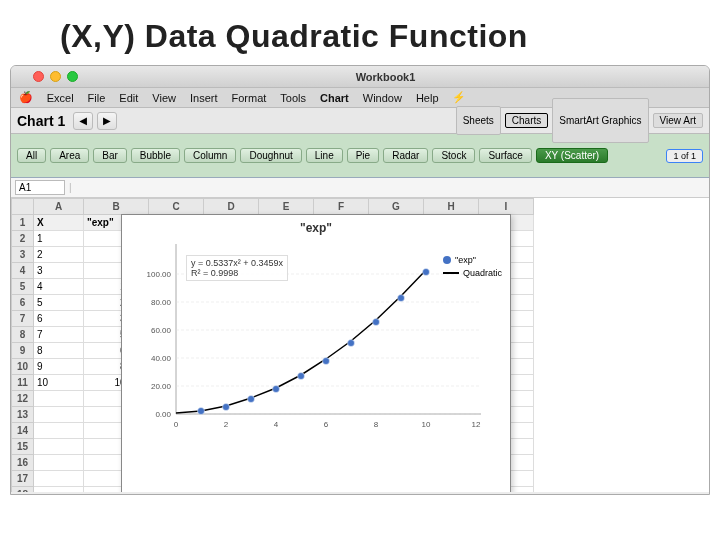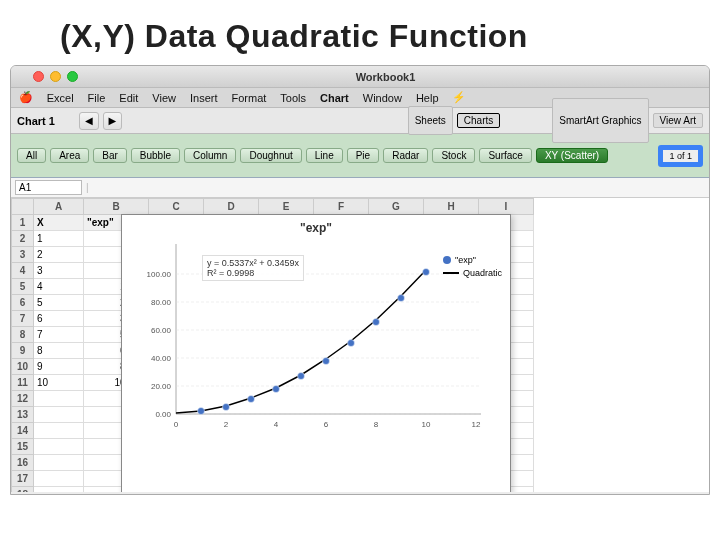--- a/index.html
+++ b/index.html
@@ -186,21 +186,21 @@
       display: flex;
       align-items: center;
       height: 20px;
       border-bottom: 1px solid #ccc;
       background: #f5f5f5;
       padding: 0 4px;
       font-size: 10px;
       gap: 4px;
     }
     #name-box {
-      width: 67px;
+      width: 50px;
       border: 1px solid #bbb;
       background: #fff;
       padding: 1px 3px;
       font-size: 10px;
     }
 
     
     #grid-container {
       flex: 1;
       overflow: hidden;
@@ -330,45 +330,45 @@
     <span class="menu-item">Insert</span>
     <span class="menu-item">Format</span>
     <span class="menu-item">Tools</span>
     <span class="menu-item active">Chart</span>
     <span class="menu-item">Window</span>
     <span class="menu-item">Help</span>
     <span class="menu-item">⚡</span>
   </div>
 
   <div id="toolbar">
-    <span style="font-size:11px;font-weight:bold;margin-right:20px;text-align:center;">Chart 1</span>
+    <span style="font-size:14px;font-weight:bold;margin-right:4px;text-align:center;">Chart 1</span>
     <button class="toolbar-btn">◀</button>
     <button class="toolbar-btn">▶</button>
     <span style="flex:1"></span>
     <span style="font-size:10px;cursor:pointer;padding:8px 6px;background:#ddd;border:1px solid #bbb;border-radius:2px;">Sheets</span>
     <span style="font-size:10px;cursor:pointer;padding:1px 6px;background:#ddd;border:1px solid #000000;border-radius:2px;">Charts</span>
-    <span style="font-size:10px;cursor:pointer;padding:16px 6px;background:#ddd;border:1px solid #bbb;border-radius:2px;margin-left:48px;">SmartArt Graphics</span>
+    <span style="font-size:10px;cursor:pointer;padding:16px 6px;background:#ddd;border:1px solid #bbb;border-radius:2px;">SmartArt Graphics</span>
     <span style="font-size:10px;cursor:pointer;padding:1px 6px;background:#ddd;border:1px solid #bbb;border-radius:2px;">View Art</span>
   </div>
 
   <div id="ribbon">
     <button class="ribbon-tab">All</button>
     <button class="ribbon-tab">Area</button>
     <button class="ribbon-tab">Bar</button>
     <button class="ribbon-tab">Bubble</button>
     <button class="ribbon-tab">Column</button>
     <button class="ribbon-tab">Doughnut</button>
     <button class="ribbon-tab">Line</button>
     <button class="ribbon-tab">Pie</button>
     <button class="ribbon-tab">Radar</button>
     <button class="ribbon-tab">Stock</button>
     <button class="ribbon-tab">Surface</button>
     <button class="ribbon-tab selected">XY (Scatter)</button>
     <span style="flex:1;"></span>
-    <span style="font-size:9px;background:#eee;border:5px solid #3b82f6;border-radius:3px;padding:1px 6px;">1 of 1</span>
+    <span style="font-size:9px;background:#eee;border:1px solid #3b82f6;border-radius:3px;padding:1px 6px;">1 of 1</span>
   </div>
 
   <div id="main-area">
 
 
     <div id="spreadsheet-area">
 
       <div id="formula-bar">
         <input id="name-box" type="text" value="A1" style="">
         <span style="color:#bbb;">|</span>
@@ -632,21 +632,21 @@
               <div class="legend-dot"></div>
               <span>"exp"</span>
             </div>
             <div class="legend-item">
               <div class="legend-line"></div>
               <span>Quadratic</span>
             </div>
           </div>
 
           
-          <div style="position:absolute;top:40px;left:80px;font-size:9px;color:#333;background:rgba(255,255,255,0.85);padding:2px 4px;border:1px solid #ddd;">
+          <div style="position:absolute;top:40px;left:64px;font-size:9px;color:#333;background:rgba(255,255,255,0.85);padding:2px 4px;border:1px solid #ddd;">
             <div>y = 0.5337x² + 0.3459x</div>
             <div>R² = 0.9998</div>
           </div>
 
           
           <svg id="chart-svg" viewBox="0 0 360 200" xmlns="http://www.w3.org/2000/svg">
 
             <line x1="40" y1="5" x2="40" y2="175" stroke="#aaa" stroke-width="1"></line>
 
             <line x1="40" y1="175" x2="345" y2="175" stroke="#aaa" stroke-width="1"></line>

